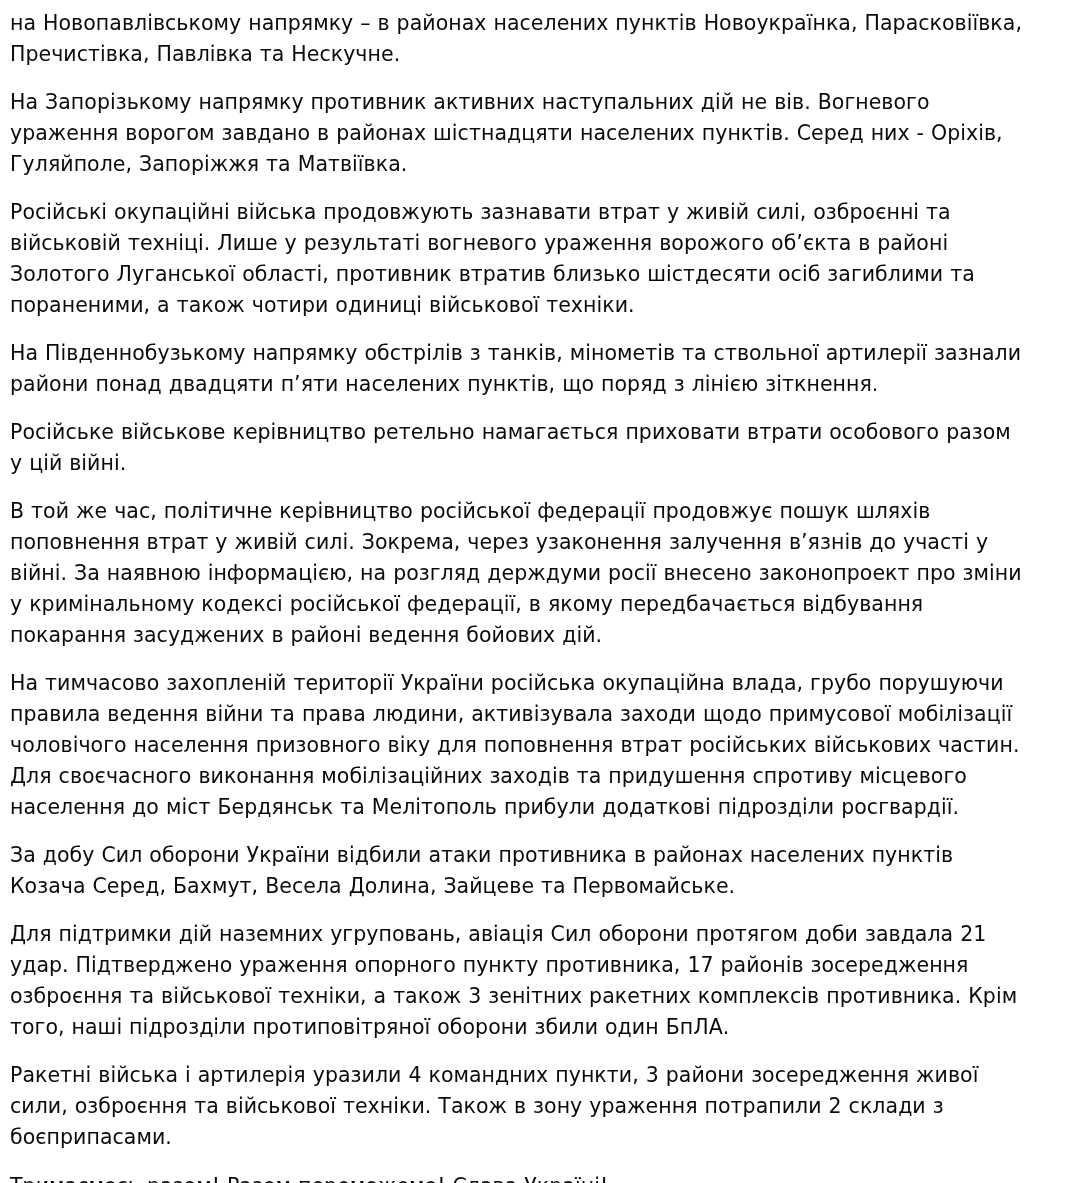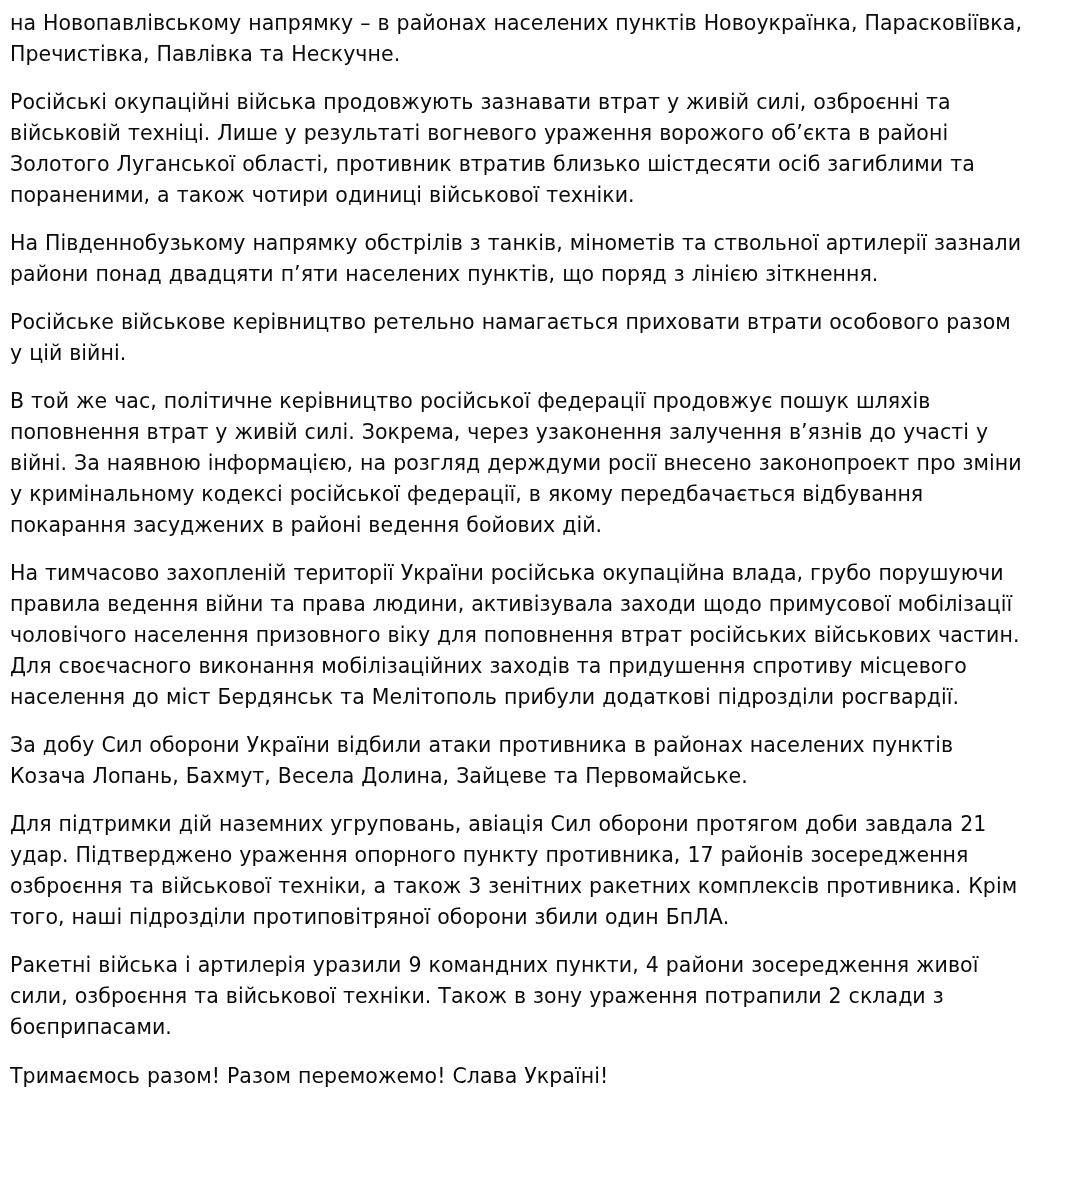--- a/index.html
+++ b/index.html
@@ -32,22 +32,23 @@
   }
   .closing {
     margin-top: 18px;
   }
 </style>
 </head>
 <body>
 
 <div class="page">
   <p class="para">на Новопавлівському напрямку – в районах населених пунктів Новоукраїнка, Парасковіївка, Пречистівка, Павлівка та Нескучне.</p>
+  <p class="para">На Запорізькому напрямку противник активних наступальних дій не вів. Вогневого ураження ворогом завдано в районах шістнадцяти населених пунктів.  Серед них - Оріхів, Гуляйполе, Запоріжжя та Матвіївка.</p>
   <p class="para">Російські окупаційні війська продовжують зазнавати втрат у живій силі, озброєнні та військовій техніці. Лише у результаті вогневого ураження ворожого об’єкта в районі Золотого Луганської області, противник втратив близько шістдесяти осіб загиблими та пораненими, а також чотири одиниці військової техніки.</p>
   <p class="para">На Південнобузькому напрямку обстрілів з танків, мінометів та ствольної артилерії зазнали райони понад двадцяти п’яти населених пунктів, що поряд з лінією зіткнення.</p>
   <p class="para">Російське військове керівництво ретельно намагається приховати втрати особового разом у цій війні.</p>
   <p class="para">В той же час, політичне керівництво російської федерації продовжує пошук шляхів поповнення втрат у живій силі. Зокрема, через узаконення залучення в’язнів до участі у війні. За наявною інформацією, на розгляд держдуми росії внесено законопроект про зміни у кримінальному кодексі російської федерації, в якому передбачається відбування покарання засуджених в районі ведення бойових дій.</p>
   <p class="para">На тимчасово захопленій території України російська окупаційна влада, грубо порушуючи правила ведення війни та права людини, активізувала заходи щодо примусової мобілізації чоловічого населення призовного віку для поповнення втрат російських військових частин. Для своєчасного виконання мобілізаційних заходів та придушення спротиву місцевого населення до міст Бердянськ та Мелітополь прибули додаткові підрозділи росгвардії.</p>
-  <p class="para">За добу Сил оборони України відбили атаки противника в районах населених пунктів Козача Лопань, Бахмут, Весела Долина, Зайцеве та Первомайське.</p>
+  <p class="para">За добу Сил оборони України відбили атаки противника в районах населених пунктів Козача Серед, Бахмут, Весела Долина, Зайцеве та Первомайське.</p>
   <p class="para">Для підтримки дій наземних угруповань, авіація Сил оборони протягом доби завдала 21 удар. Підтверджено ураження опорного пункту противника, 17 районів зосередження озброєння та військової техніки, а також 3 зенітних ракетних комплексів противника. Крім того, наші підрозділи протиповітряної оборони збили один БпЛА.</p>
-  <p class="para">Ракетні війська і артилерія уразили 9 командних пункти, 4 райони зосередження живої сили, озброєння та військової техніки. Також в зону ураження потрапили 2 склади з боєприпасами.</p>
+  <p class="para">Ракетні війська і артилерія уразили 4 командних пункти, 3 райони зосередження живої сили, озброєння та військової техніки. Також в зону ураження потрапили 2 склади з боєприпасами.</p>
   <p class="para closing">Тримаємось разом! Разом переможемо! Слава Україні!</p>
 </div>
 
 </body></html>

